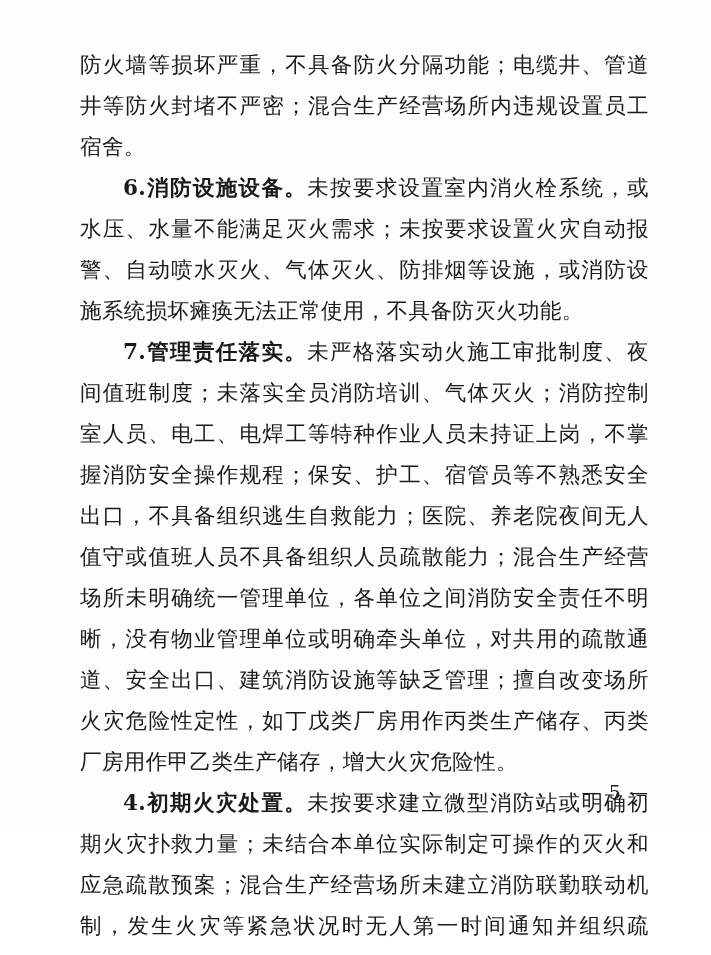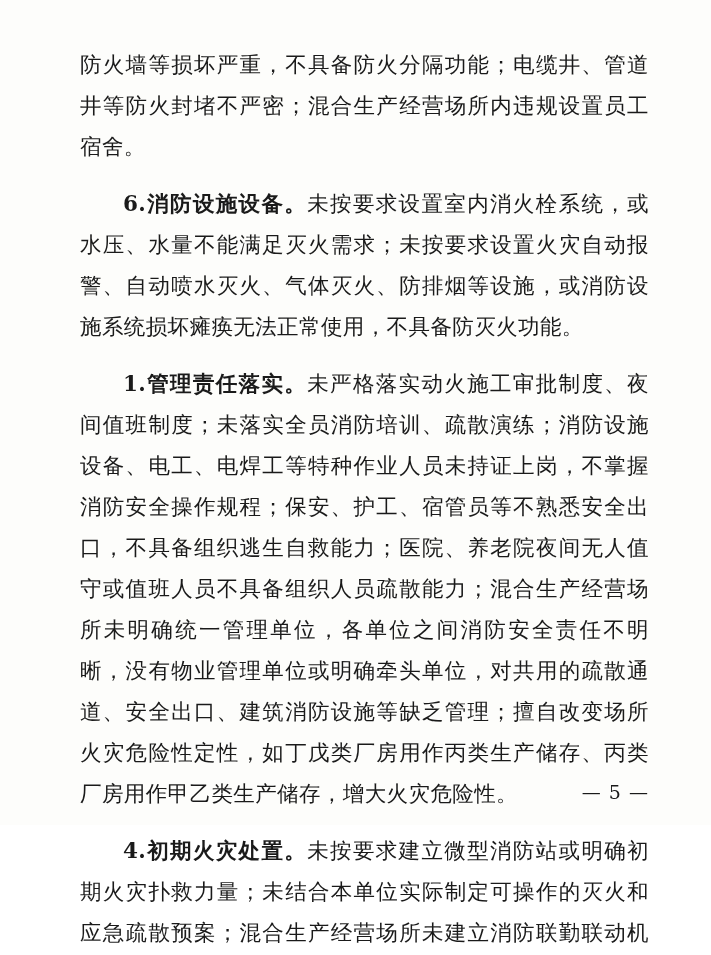--- a/index.html
+++ b/index.html
@@ -28,21 +28,20 @@
     letter-spacing: 0.4px;
     text-align: justify;
     text-justify: inter-ideograph;
   }
   .para {
     margin: 0;
     text-indent: 0;
   }
   .para.indent {
     text-indent: 2em;
-    margin-top: 16px;
   }
   .lead {
     font-weight: bold;
     font-family: "DejaVu Serif", "Liberation Serif", serif;
   }
   .page-number {
     position: absolute;
     right: 62px;
     bottom: 22px;
     font-size: 19px;
@@ -59,21 +58,21 @@
 
     <p class="para">
       <span>防火墙等损坏严重，不具备防火分隔功能；电缆井、管道井等防火封堵不严密；混合生产经营场所内违规设置员工宿舍。</span>
     </p>
 
     <p class="para indent">
       <span class="lead">6.消防设施设备。</span><span>未按要求设置室内消火栓系统，或水压、水量不能满足灭火需求；未按要求设置火灾自动报警、自动喷水灭火、气体灭火、防排烟等设施，或消防设施系统损坏瘫痪无法正常使用，不具备防灭火功能。</span>
     </p>
 
     <p class="para indent">
-      <span class="lead">1.管理责任落实。</span><span>未严格落实动火施工审批制度、夜间值班制度；未落实全员消防培训、疏散演练；消防设施设备、电工、电焊工等特种作业人员未持证上岗，不掌握消防安全操作规程；保安、护工、宿管员等不熟悉安全出口，不具备组织逃生自救能力；医院、养老院夜间无人值守或值班人员不具备组织人员疏散能力；混合生产经营场所未明确统一管理单位，各单位之间消防安全责任不明晰，没有物业管理单位或明确牵头单位，对共用的疏散通道、安全出口、建筑消防设施等缺乏管理；擅自改变场所火灾危险性定性，如丁戊类厂房用作丙类生产储存、丙类厂房用作甲乙类生产储存，增大火灾危险性。</span>
+      <span class="lead">7.管理责任落实。</span><span>未严格落实动火施工审批制度、夜间值班制度；未落实全员消防培训、气体灭火；消防控制室人员、电工、电焊工等特种作业人员未持证上岗，不掌握消防安全操作规程；保安、护工、宿管员等不熟悉安全出口，不具备组织逃生自救能力；医院、养老院夜间无人值守或值班人员不具备组织人员疏散能力；混合生产经营场所未明确统一管理单位，各单位之间消防安全责任不明晰，没有物业管理单位或明确牵头单位，对共用的疏散通道、安全出口、建筑消防设施等缺乏管理；擅自改变场所火灾危险性定性，如丁戊类厂房用作丙类生产储存、丙类厂房用作甲乙类生产储存，增大火灾危险性。</span>
     </p>
 
     <p class="para indent">
       <span class="lead">4.初期火灾处置。</span><span>未按要求建立微型消防站或明确初期火灾扑救力量；未结合本单位实际制定可操作的灭火和应急疏散预案；混合生产经营场所未建立消防联勤联动机制，发生火灾等紧急状况时无人第一时间通知并组织疏散。</span>
     </p>
 
   </div>
 
   <div class="page-number">— 5 —</div>
 </div>

